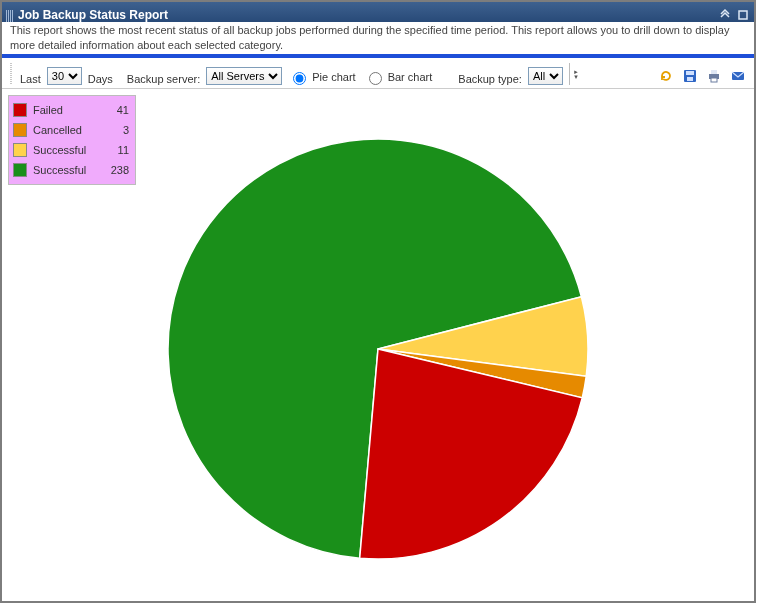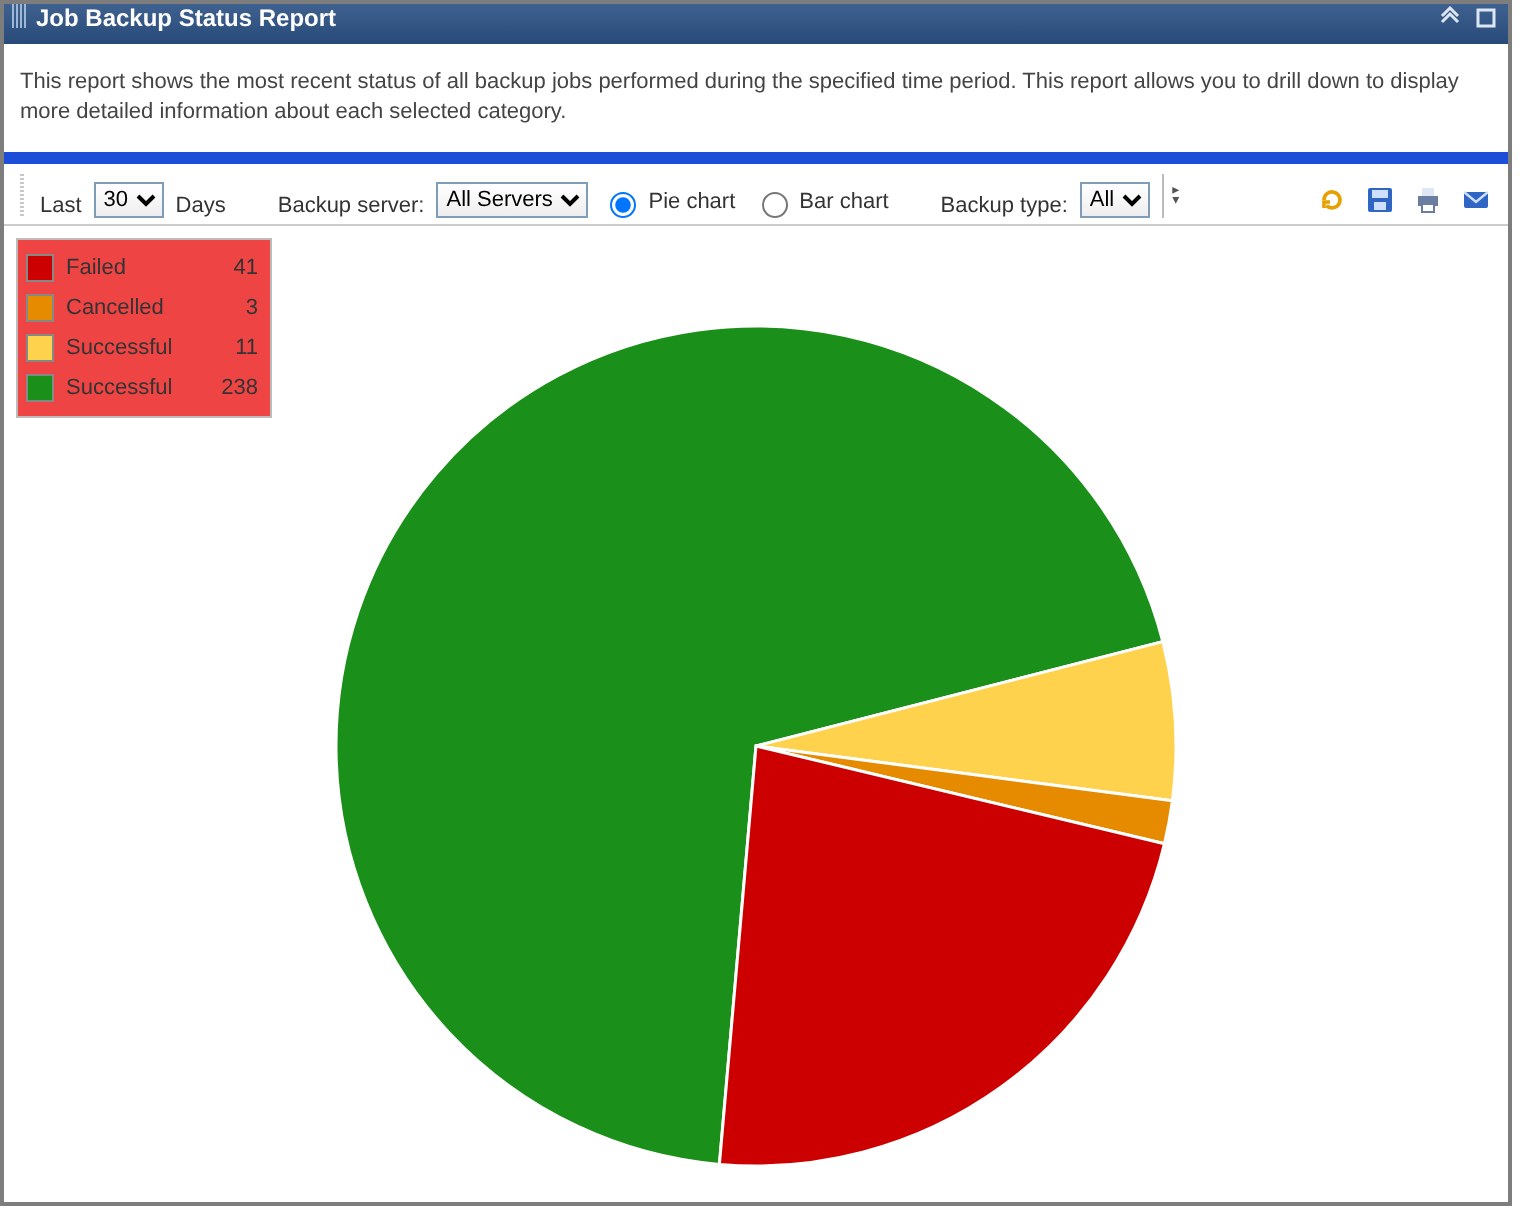--- a/index.html
+++ b/index.html
@@ -1,31 +1,31 @@
 <!DOCTYPE html>
 <html><head>
 <meta charset="utf-8">
 <style>
   html,body{margin:0;padding:0;font-family:Tahoma,Arial,sans-serif;font-size:11px;color:#333;background:#fff}
   .window{position:relative;width:756px;height:603px;border:2px solid #7d7d7d;background:#fff;box-sizing:border-box}
-  .titlebar{height:20px;background:linear-gradient(#3e618f,#284a78);color:#fff;display:flex;align-items:flex-start;padding:0 4px;font-weight:bold;font-size:12px}
+  .titlebar{height:20px;background:linear-gradient(#3e618f,#284a78);color:#fff;display:flex;align-items:flex-end;padding:0 4px;font-weight:bold;font-size:12px}
   .titlebar-grip{display:inline-block;width:8px;height:12px;margin-right:4px;background:repeating-linear-gradient(90deg,#9fb7d7 0 1px,transparent 1px 2px)}
   .titlebar-spacer{flex:1}
   .titlebar-icon{width:14px;height:14px;margin-left:4px;display:flex;align-items:center;justify-content:center;color:#dce7f5;cursor:pointer}
-  .desc{padding:12px 8px;font-size:11px;color:#444;border-bottom:6px solid #1d4ed8;line-height:1.35}
+  .desc{padding:1px 8px;font-size:11px;color:#444;border-bottom:4px solid #1d4ed8;line-height:1.35}
   .toolbar{display:flex;align-items:flex-end;gap:4px;padding:3px 6px;border-bottom:1px solid #ccc;height:24px}
   .toolbar-sep{width:2px;height:22px;background:repeating-linear-gradient(180deg,#c8c8c8 0 1px,transparent 1px 2px);margin:0 2px}
   .lbl{white-space:nowrap;margin:0 2px}
   .select{font-size:11px;border:1px solid #7f9db9;height:18px;background:linear-gradient(#fff,#eee)}
   .radio-wrap{display:flex;align-items:center;gap:3px;margin:0 2px}
   .toolbar-spacer{flex:1}
   .tb-btn{width:18px;height:18px;margin:0 1px;display:flex;align-items:center;justify-content:center;cursor:pointer;border-radius:2px}
   .tb-overflow{width:12px;height:22px;border-left:1px solid #bbb;display:flex;flex-direction:column;align-items:center;justify-content:center;margin-left:2px;font-size:7px;color:#555;line-height:5px;cursor:pointer}
   .chart-area{position:relative;width:100%;height:calc(100% - 20px - 44px - 30px);}
-  .legend{position:absolute;top:6px;left:6px;border:1px solid #bcbcbc;background:#ef4444;padding:4px 6px 4px 4px;font-size:11px}
+  .legend{position:absolute;top:6px;left:6px;border:1px solid #bcbcbc;background:#f0abfc;padding:4px 6px 4px 4px;font-size:11px}
   .legend-row{display:flex;align-items:center;height:20px;gap:6px}
   .legend-swatch{width:12px;height:12px;border:1px solid #888}
   .legend-label{width:66px}
   .legend-count{width:24px;text-align:right}
   .pie-holder{position:absolute;top:40px;left:50%;transform:translateX(-50%)}
   svg.pie{display:block}
 </style>
 </head>
 <body>
 
@@ -52,21 +52,21 @@
 
   <div class="toolbar">
     <span class="toolbar-sep"></span>
 
     <span class="lbl">Last</span>
     <select class="select">
       <option>30</option>
     </select>
     <span class="lbl">Days</span>
 
-    <span class="lbl" style="margin-left:20px">Backup server:</span>
+    <span class="lbl" style="margin-left:8px">Backup server:</span>
     <select class="select">
       <option>All Servers</option>
     </select>
 
     <span class="radio-wrap">
       <input type="radio" name="ctype" id="r-pie" checked="" style="">
       <label for="r-pie">Pie chart</label>
     </span>
     <span class="radio-wrap">
       <input type="radio" name="ctype" id="r-bar" style="">

